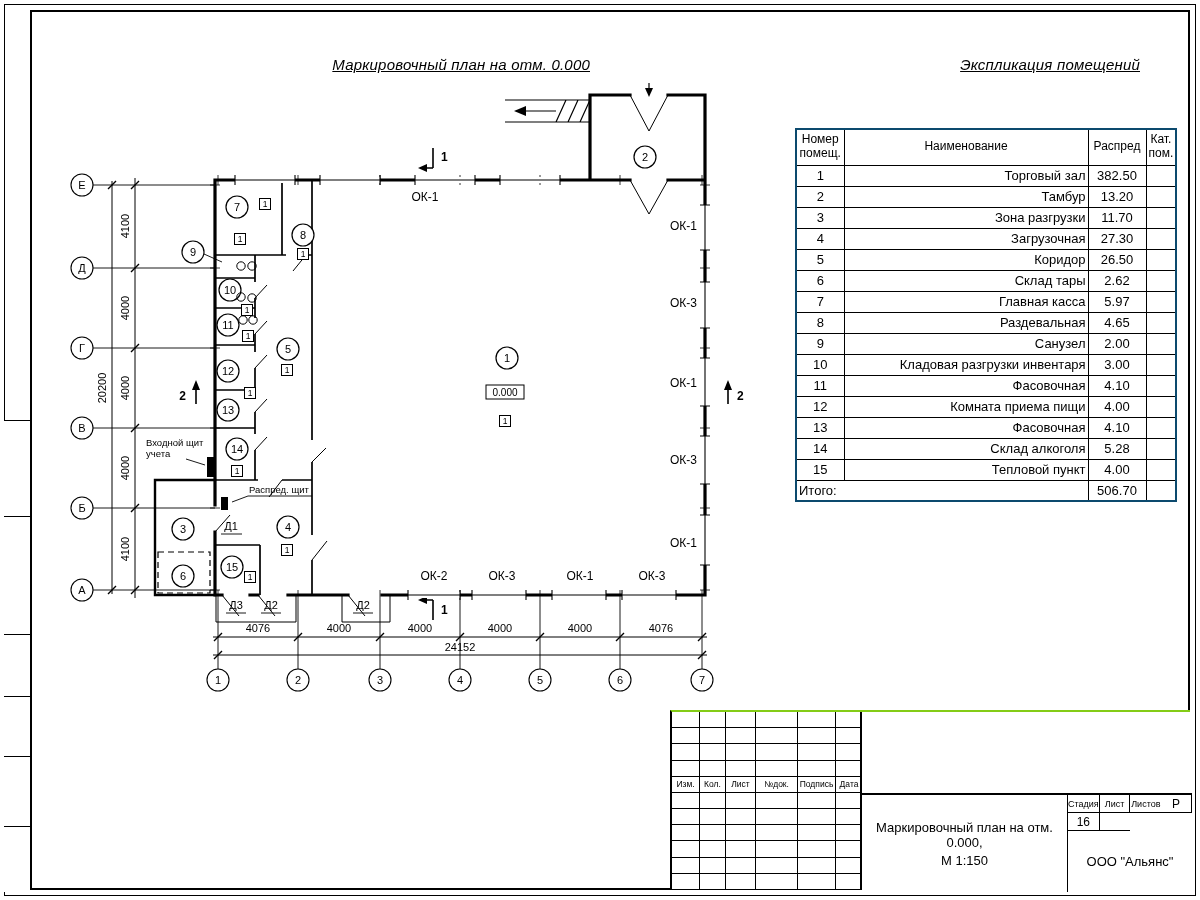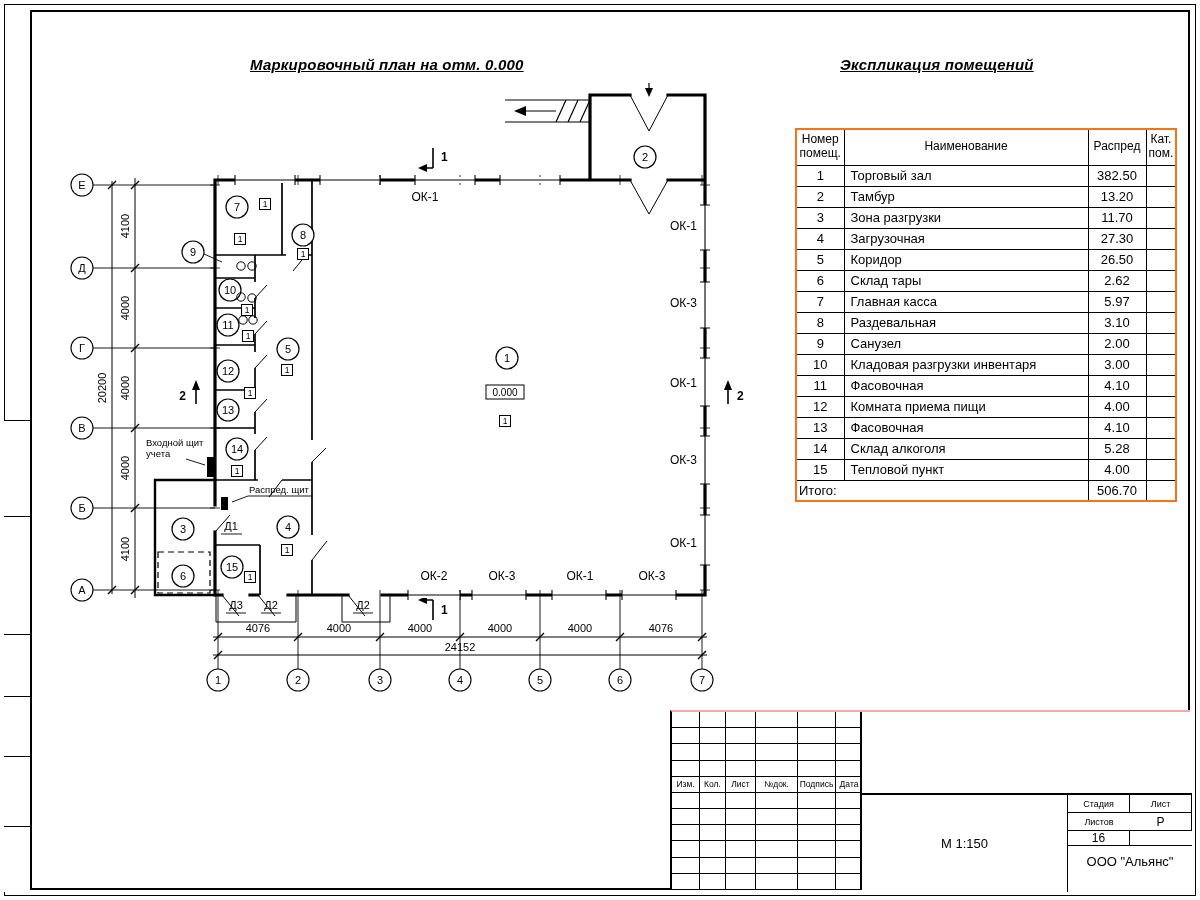--- a/index.html
+++ b/index.html
@@ -2,41 +2,41 @@
 <html><head>
 <meta charset="utf-8">
 <style>
   *{margin:0;padding:0;box-sizing:border-box}
   html,body{width:1200px;height:900px;background:#fff;font-family:"Liberation Sans",sans-serif;color:#000}
   body{position:relative;overflow:hidden}
   .frame-outer{position:absolute;left:4px;top:4px;right:4px;bottom:4px;border:1px solid #000}
   .frame-inner{position:absolute;left:30px;top:10px;right:10px;bottom:10px;border:2px solid #000}
   .left-stack{position:absolute;left:4px;top:420px;width:26px;height:472px;border-top:1px solid #000;background:#fff}
   .left-stack .box{border-bottom:1px solid #000}
-  .title{position:absolute;font-style:italic;font-weight:bold;font-size:15px;text-align:left;text-decoration:underline;letter-spacing:.2px}
+  .title{position:absolute;font-style:italic;font-weight:normal;font-size:15px;text-align:right;text-decoration:underline;letter-spacing:.2px}
   .title-plan{left:250px;top:56px;width:340px}
   .title-expl{left:840px;top:56px;width:300px}
 
   svg{position:absolute;left:60px;top:80px;width:720px;height:625px;font-family:"Liberation Sans",sans-serif}
   svg text{fill:#000}
 
-  table.expl{position:absolute;left:795px;top:128px;border-collapse:collapse;border:2px solid #f97316;background:#fff;table-layout:fixed}
+  table.expl{position:absolute;left:795px;top:128px;border-collapse:collapse;border:2px solid #0c4a6e;background:#fff;table-layout:fixed}
   .expl th,.expl td{border:1px solid #000;text-align:center;vertical-align:middle;font-weight:400;padding:0 2px;overflow:hidden;white-space:nowrap}
   .expl thead th{height:36px;font-size:12px;line-height:1.15}
   .expl tbody td,.expl tfoot td{height:21px;font-size:13px}
-  .expl .name{text-align:left;padding-left:6px}
+  .expl .name{text-align:right;padding-left:6px}
   .expl .total-label{text-align:left;padding-right:10px}
 
-  .tb{position:absolute;left:670px;top:710px;width:520px;height:180px;border-left:2px solid #000;border-top:2px solid #fca5a5;background:#fff}
+  .tb{position:absolute;left:670px;top:710px;width:520px;height:180px;border-left:2px solid #000;border-top:2px solid #84cc16;background:#fff}
   .tb-left{position:absolute;left:0;top:0;width:190px;height:100%;display:grid;grid-template-columns:28px 26px 30px 42px 38px 26px;grid-template-rows:repeat(11,1fr);border-right:2px solid #000}
   .tb-left .c{border-right:1px solid #000;border-bottom:1px solid #000;font-size:8.5px;display:flex;align-items:center;justify-content:center}
   .tb-left .c.last-col{border-right:none}
   .tb-topright{position:absolute;left:190px;top:0;width:330px;height:83px;border-bottom:2px solid #000}
   .tb-doc{position:absolute;left:190px;top:83px;width:205px;height:97px;font-size:13px;text-align:center;display:flex;flex-direction:column;justify-content:center;gap:3px}
-  .tb-stage{position:absolute;left:395px;top:83px;width:125px;height:44px;border-left:1px solid #000;display:grid;grid-template-columns:1fr 1fr;grid-template-rows:18px 18px}
+  .tb-stage{position:absolute;left:395px;top:83px;width:125px;height:44px;border-left:1px solid #000;display:grid;grid-template-columns:1fr 1fr 1fr 1fr;grid-template-rows:18px 18px}
   .tb-stage .sc{border-right:1px solid #000;border-bottom:1px solid #000;display:flex;align-items:center;justify-content:center;font-size:9px}
   .tb-stage .sc.val{font-size:12px}
   .tb-stage .sc.last{border-right:none}
   .tb-company{position:absolute;left:395px;top:119px;width:125px;height:61px;border-left:1px solid #000;display:flex;align-items:center;justify-content:center;font-size:13px}
 </style>
 </head>
 <body>
 
 <div class="frame-outer"></div>
 <div class="frame-inner"></div>
@@ -427,21 +427,21 @@
       </tr>
       <tr>
         <td>7</td>
         <td class="name">Главная касса</td>
         <td>5.97</td>
         <td></td>
       </tr>
       <tr>
         <td>8</td>
         <td class="name">Раздевальная</td>
-        <td>3.10</td>
+        <td>4.65</td>
         <td></td>
       </tr>
       <tr>
         <td>9</td>
         <td class="name">Санузел</td>
         <td>2.00</td>
         <td></td>
       </tr>
       <tr>
         <td>10</td>
@@ -553,20 +553,21 @@
       <div class="c last-col"></div>
       <div class="c"></div>
       <div class="c"></div>
       <div class="c"></div>
       <div class="c"></div>
       <div class="c"></div>
       <div class="c last-col"></div>
     </div>
   <div class="tb-topright"></div>
   <div class="tb-doc">
+    <div>Маркировочный план на отм. 0.000,</div>
     <div>М 1:150</div>
   </div>
   <div class="tb-stage">
     <div class="sc">Стадия</div>
     <div class="sc">Лист</div>
     <div class="sc last">Листов</div>
     <div class="sc val">Р</div>
     <div class="sc val">16</div>
     <div class="sc val last"></div>
   </div>

